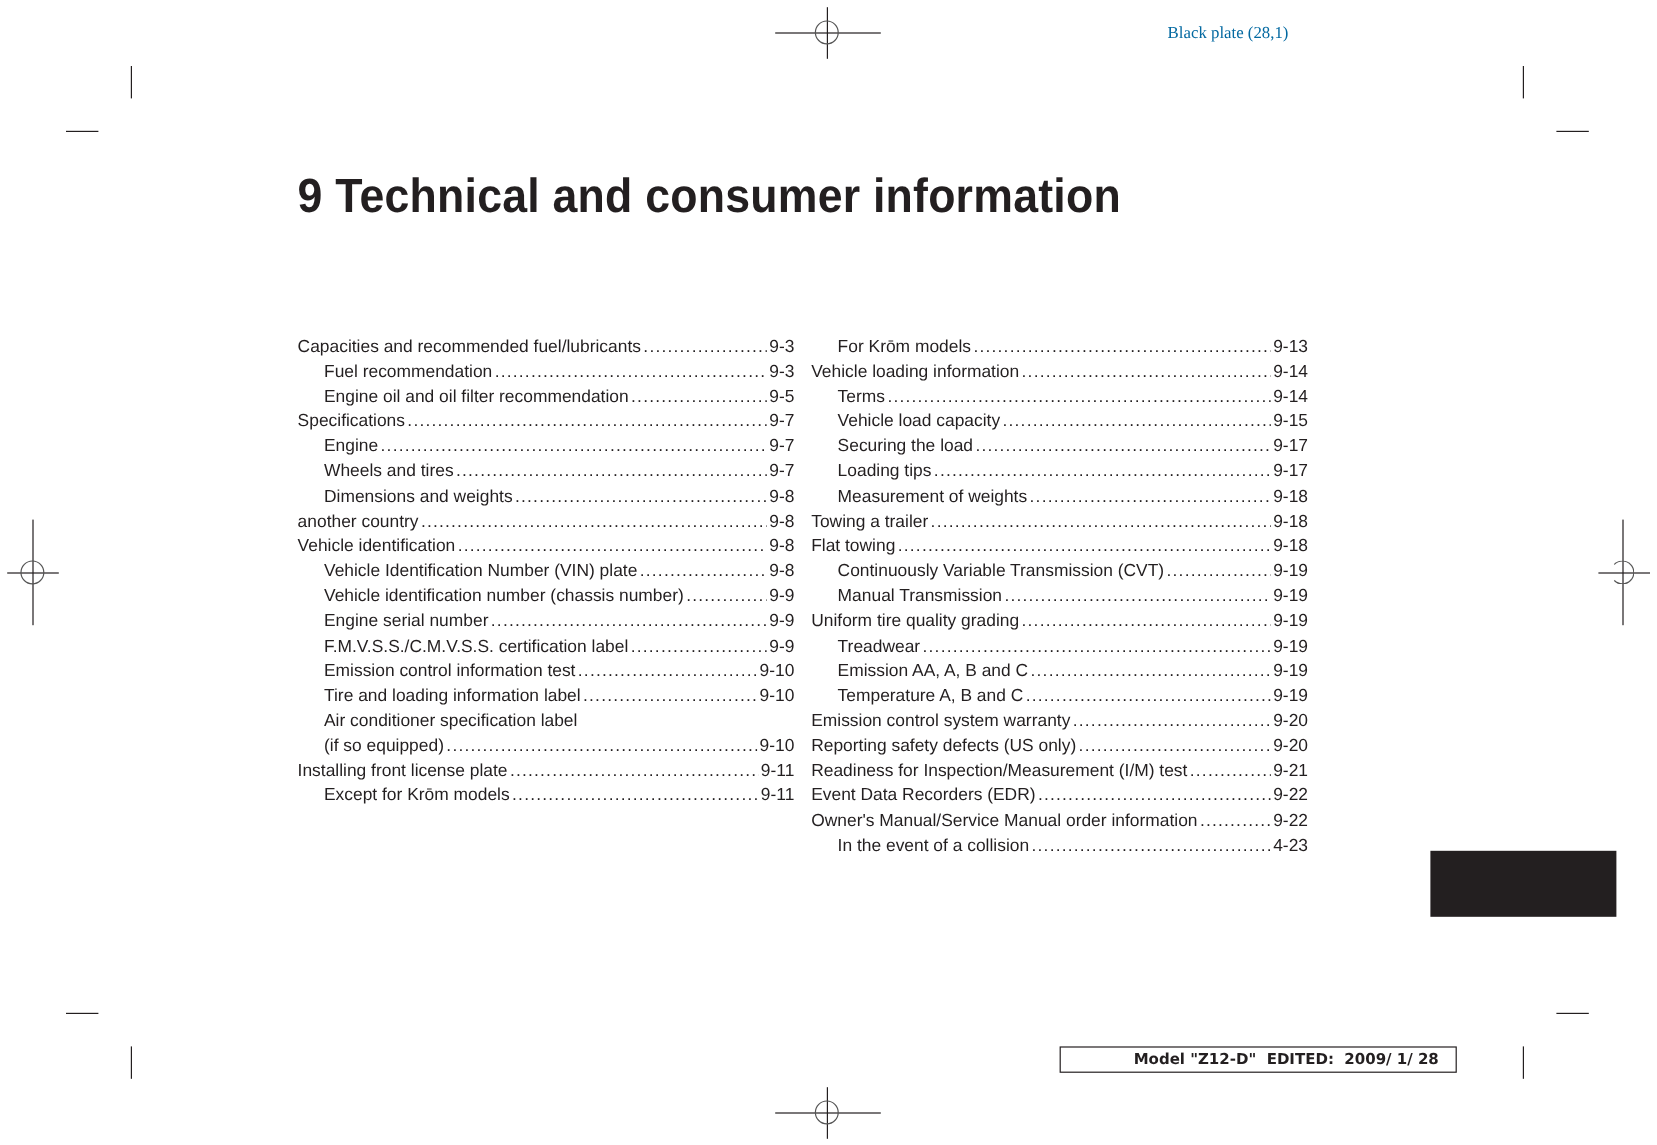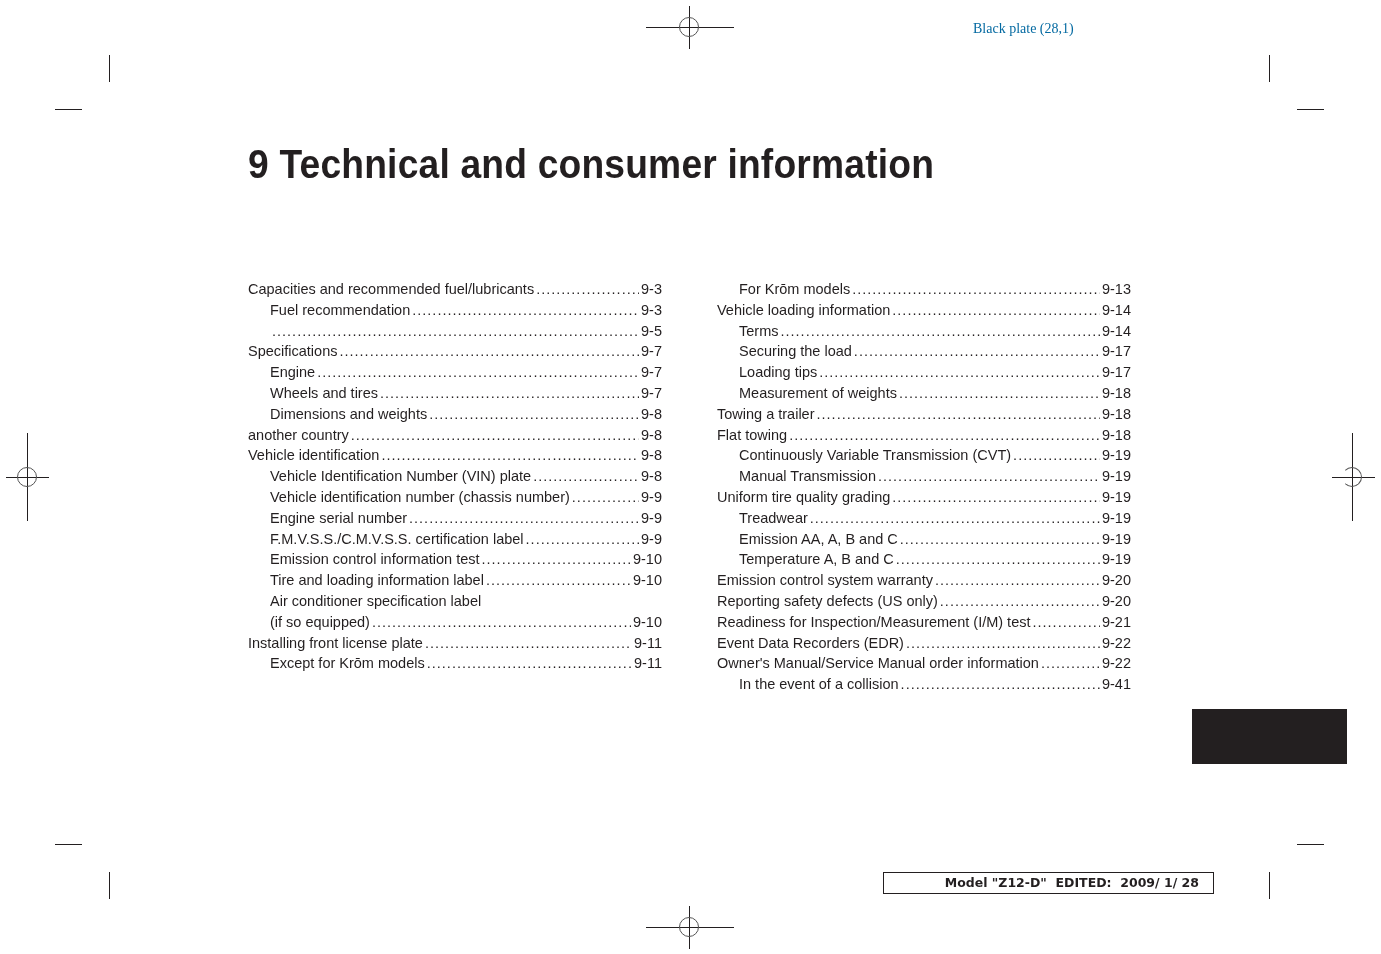--- a/index.html
+++ b/index.html
@@ -43,21 +43,21 @@
       transform: scaleX(0.93);
       transform-origin: left top;
       white-space: nowrap;
     }
     .toc-col {
       position: absolute;
       top: 279px;
       width: 414px;
     }
     .toc-col.left { left: 248px; }
-    .toc-col.right { left: 717px; }
+    .toc-col.right { left: 676px; }
     .toc-entry {
       font-size: 14.5px;
       line-height: 20.8px;
       color: #231f20;
     }
     .toc-entry.sub { padding-left: 22px; }
     .toc-line {
       display: flex;
       align-items: flex-start;
       white-space: nowrap;
@@ -155,20 +155,21 @@
     </div>
     <div class="toc-entry sub">
       <div class="toc-line">
         <span class="label">Fuel recommendation</span>
         <span class="leader"></span>
         <span class="page">9-3</span>
       </div>
     </div>
     <div class="toc-entry sub">
       <div class="toc-line">
+        <span class="label">Engine oil and oil filter recommendation</span>
         <span class="leader"></span>
         <span class="page">9-5</span>
       </div>
     </div>
     <div class="toc-entry">
       <div class="toc-line">
         <span class="label">Specifications</span>
         <span class="leader"></span>
         <span class="page">9-7</span>
       </div>
@@ -291,20 +292,27 @@
     </div>
     <div class="toc-entry sub">
       <div class="toc-line">
         <span class="label">Terms</span>
         <span class="leader"></span>
         <span class="page">9-14</span>
       </div>
     </div>
     <div class="toc-entry sub">
       <div class="toc-line">
+        <span class="label">Vehicle load capacity</span>
+        <span class="leader"></span>
+        <span class="page">9-15</span>
+      </div>
+    </div>
+    <div class="toc-entry sub">
+      <div class="toc-line">
         <span class="label">Securing the load</span>
         <span class="leader"></span>
         <span class="page">9-17</span>
       </div>
     </div>
     <div class="toc-entry sub">
       <div class="toc-line">
         <span class="label">Loading tips</span>
         <span class="leader"></span>
         <span class="page">9-17</span>
@@ -405,20 +413,20 @@
       <div class="toc-line">
         <span class="label">Owner's Manual/Service Manual order information</span>
         <span class="leader"></span>
         <span class="page">9-22</span>
       </div>
     </div>
     <div class="toc-entry sub">
       <div class="toc-line">
         <span class="label">In the event of a collision</span>
         <span class="leader"></span>
-        <span class="page">9-41</span>
+        <span class="page">4-23</span>
       </div>
     </div>
   </div>
 
 <div class="chapter-tab"></div>
 
 <div class="footer-box">Model "Z12-D"  EDITED:  2009/ 1/ 28</div>
 
 </body></html>

